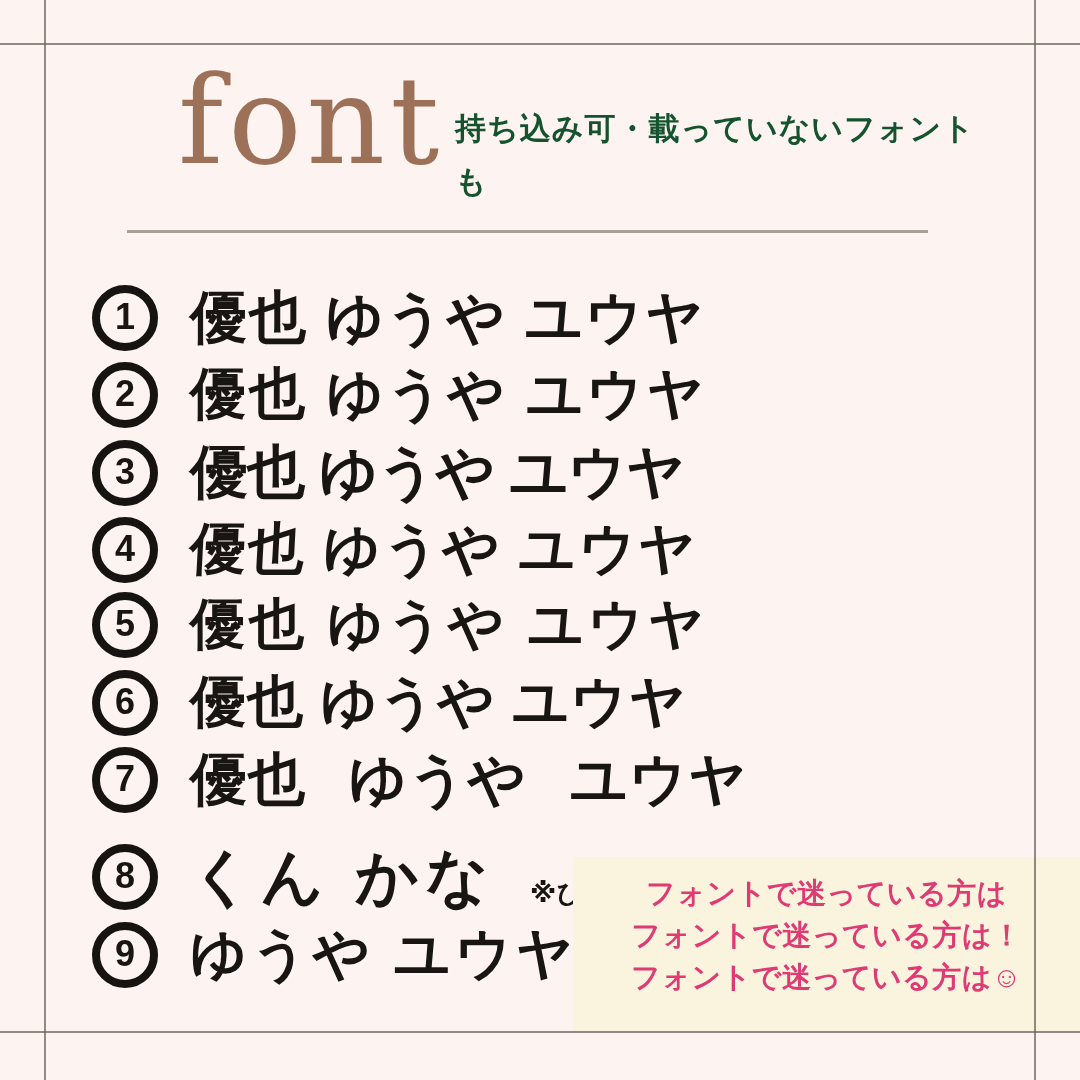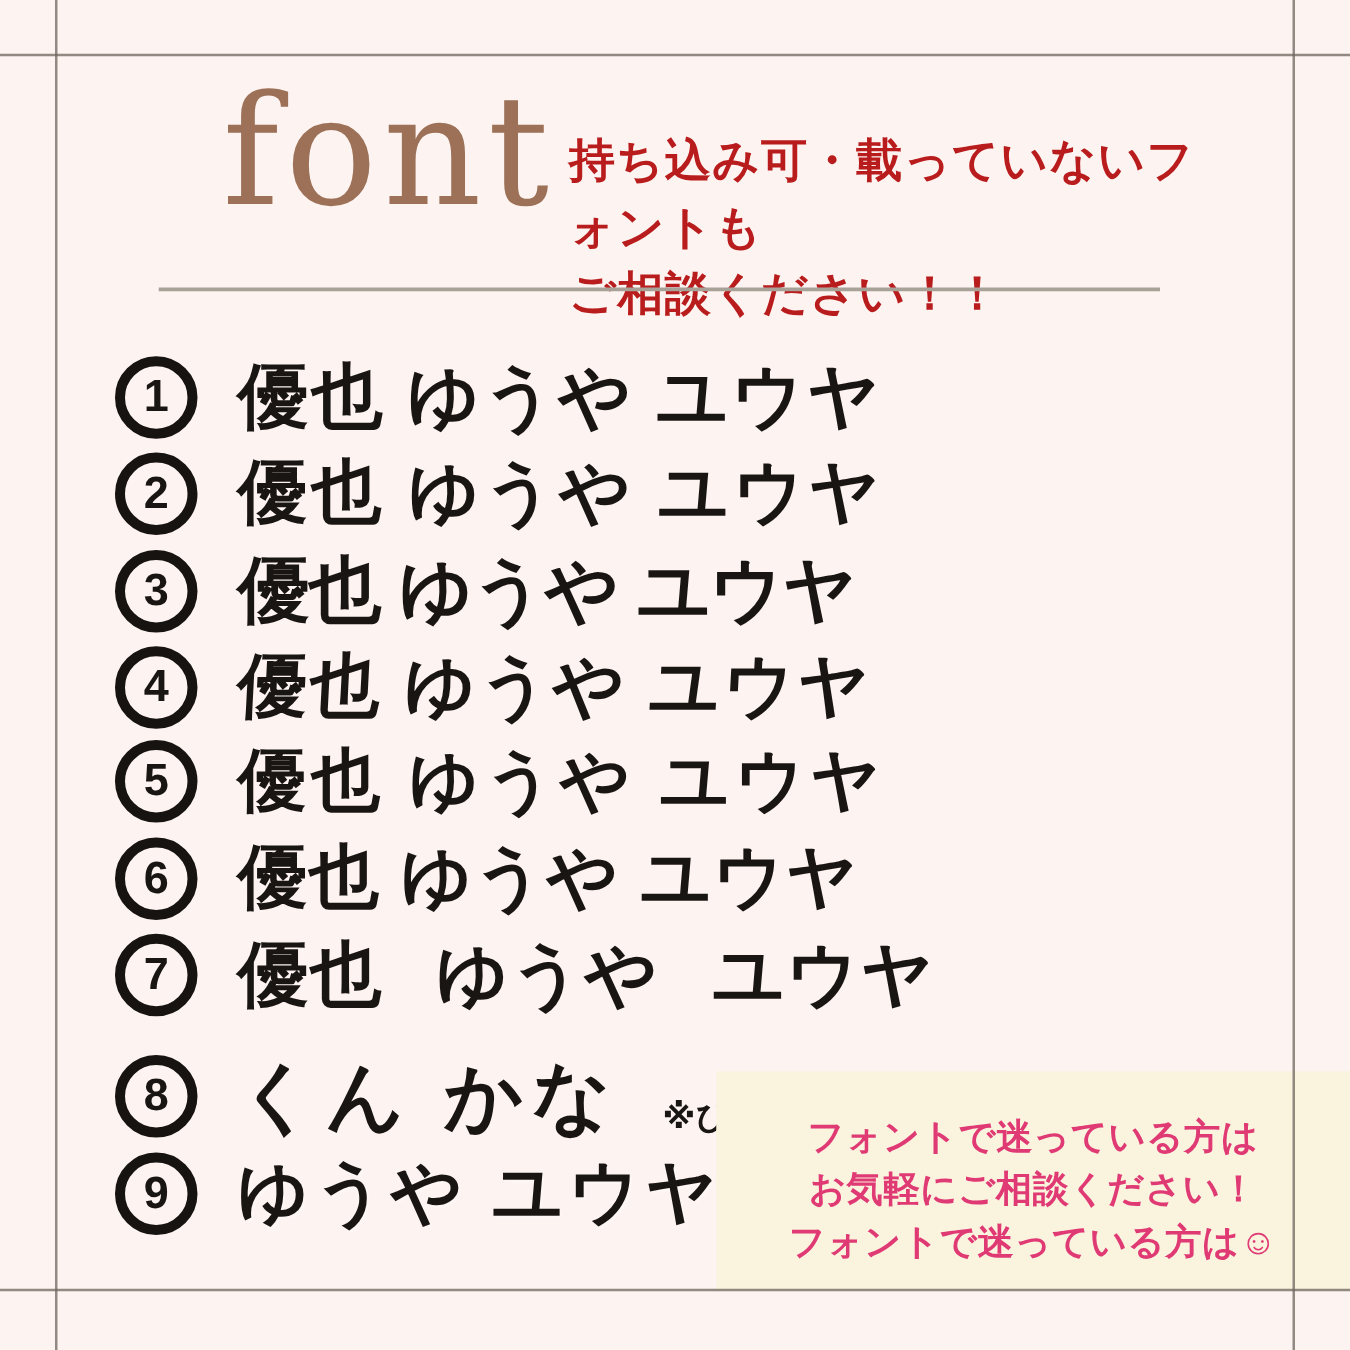--- a/index.html
+++ b/index.html
@@ -21,22 +21,22 @@
 
   
   .title{
     position:absolute;left:178px;top:48px;
     font-family:"DejaVu Serif","Liberation Serif",serif;
     font-size:122px;line-height:1.2;font-weight:400;
     color:#9c7158;letter-spacing:5px;
   }
   .subtitle{
     position:absolute;left:455px;top:102px;
-    font-size:37px;line-height:53px;font-weight:bold;
-    color:#b91c1c;letter-spacing:1px;
+    font-size:31px;line-height:53px;font-weight:bold;
+    color:#14532d;letter-spacing:1px;
   }
   .divider{
     position:absolute;left:127px;top:230px;width:801px;height:3px;
     background:#a8a198;
   }
 
   
   .row{
     position:absolute;left:92px;display:flex;align-items:center;height:80px;
     color:#181512;white-space:nowrap;
@@ -63,37 +63,36 @@
       text-shadow:2px 2px 0 rgba(255,255,255,0.25);text-align:center;}
   .note{
     font-size:27px;font-weight:900;letter-spacing:1px;
     margin-left:34px;align-self:flex-end;padding-bottom:6px;color:#181512;
   }
 
   
   .notice{
     position:absolute;left:573px;top:857px;width:507px;height:175px;
     background:#faf3de;z-index:2;
-    display:flex;flex-direction:column;justify-content:center;
+    display:flex;flex-direction:column;justify-content:flex-start;
     padding-top:15px;box-sizing:border-box;text-align:center;
   }
   .notice-line{
     font-size:29px;line-height:42px;font-weight:900;
     color:#e03a74;letter-spacing:0.5px;white-space:nowrap;
   }
 </style>
 </head>
 <body>
 
 <div class="canvas">
 
   <div class="title">font</div>
   <div class="subtitle">
     <div>持ち込み可・載っていないフォントも</div>
-    <div>ご相談ください！！</div>
   </div>
   <div class="divider"></div>
 
   <div class="row" style="top:278px;">
     <span class="circle">
         <span class="num">1</span>
       </span>
     <span class="sample f1">優也 ゆうや ユウヤ</span>
   </div>
 
@@ -149,21 +148,21 @@
 
   <div class="row" style="top:915px;">
     <span class="circle">
         <span class="num">9</span>
       </span>
     <span class="sample f9">ゆうや ユウヤ</span>
   </div>
 
   <div class="notice">
     <div class="notice-line">フォントで迷っている方は</div>
-    <div class="notice-line">お気軽にご相談ください！</div>
+    <div class="notice-line">フォントで迷っている方は！</div>
     <div class="notice-line">フォントで迷っている方は☺</div>
   </div>
 
   <div class="frame-line frame-v left"></div>
   <div class="frame-line frame-v right"></div>
   <div class="frame-line frame-h top"></div>
   <div class="frame-line frame-h bottom"></div>
 
 </div>
 

